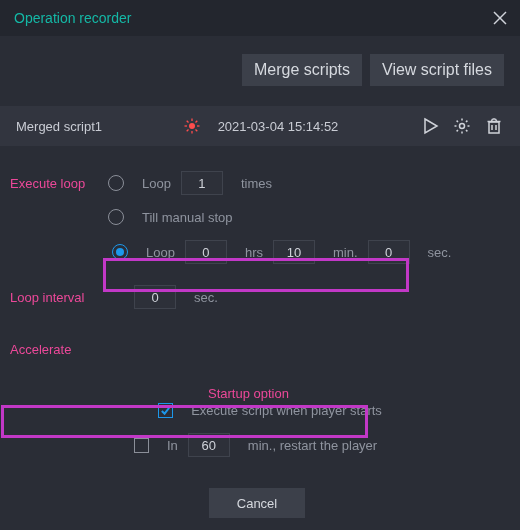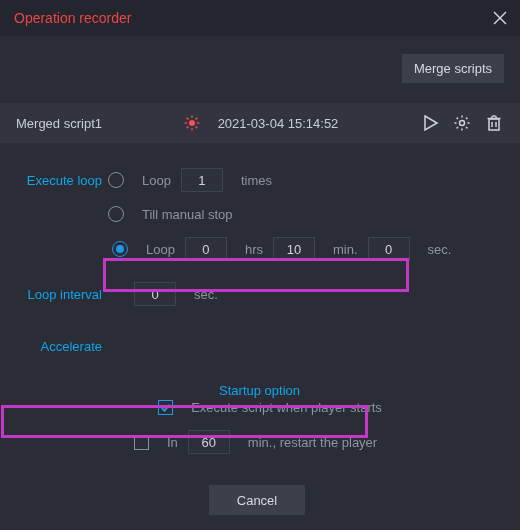--- a/index.html
+++ b/index.html
@@ -12,21 +12,21 @@
     height: 530px;
     overflow: hidden;
   }
   .titlebar {
     display: flex;
     align-items: center;
     justify-content: space-between;
     padding: 10px 12px 10px 14px;
     background: #23262e;
   }
-  .titlebar .title { color: #ef4444; font-size: 14px; }
+  .titlebar .title { color: #14b8a6; font-size: 14px; }
   .close-x {
     width: 16px; height: 16px;
     color: #cfd2d9;
     cursor: pointer;
     display:flex; align-items:center; justify-content:center;
   }
   .close-x svg { width:14px; height:14px; stroke:#cfd2d9; stroke-width:1.5; }
 
   .topbar {
     display:flex;
@@ -42,21 +42,21 @@
     border:none;
     cursor:pointer;
   }
   .spacer { flex:1; }
   .btn-dark {
     background:#3c404a;
     color:#d6d9df;
     padding:7px 12px;
     border:none;
     cursor:pointer;
-    font-size:13px;
+    font-size:16px;
   }
 
   .scriptbar {
     background:#32353f;
     display:flex;
     align-items:center;
     padding: 10px 16px;
     gap: 12px;
   }
   .script-name { flex:0 0 auto; color:#c9ccd4; }
@@ -68,23 +68,22 @@
     display:flex; align-items:center; justify-content:center;
     cursor:pointer;
     color:#cfd2d9;
   }
   .icon-btn svg { width:18px; height:18px; stroke:#cfd2d9; fill:none; stroke-width:1.5;}
 
   .content { padding: 20px 16px 0 10px; }
   .row { display:flex; align-items:center; min-height:34px; }
   .label-col {
     width: 98px;
-    text-align:right;
     padding-right: 6px;
-    color:#0ea5e9;
+    color:#ec4899;
   }
   .controls { display:flex; align-items:center; gap:10px; flex:1; }
   .radio {
     width:16px; height:16px; border-radius:50%;
     border:1.5px solid #8b8f99;
     display:flex; align-items:center; justify-content:center;
     cursor:pointer;
     flex-shrink:0;
   }
   .radio.checked { border-color:#1c97ea; }
@@ -153,20 +152,21 @@
     <svg viewBox="0 0 14 14">
           <line x1="1" y1="1" x2="13" y2="13"></line>
           <line x1="13" y1="1" x2="1" y2="13"></line>
         </svg>
   </div>
 </div>
 
 <div class="topbar">
   <div class="spacer"></div>
   <button class="btn-dark">Merge scripts</button>
+  <button class="btn-dark">View script files</button>
 </div>
 
 <div class="scriptbar">
   <div class="script-name">Merged script1</div>
   <div class="sun-icon">
     <svg viewBox="0 0 16 16">
           <circle cx="8" cy="8" r="3" fill="#ff4d4d"></circle>
           <g stroke="#ff4d4d" stroke-width="1.3">
             <line x1="8" y1="0.5" x2="8" y2="3"></line>
             <line x1="8" y1="13" x2="8" y2="15.5"></line>

